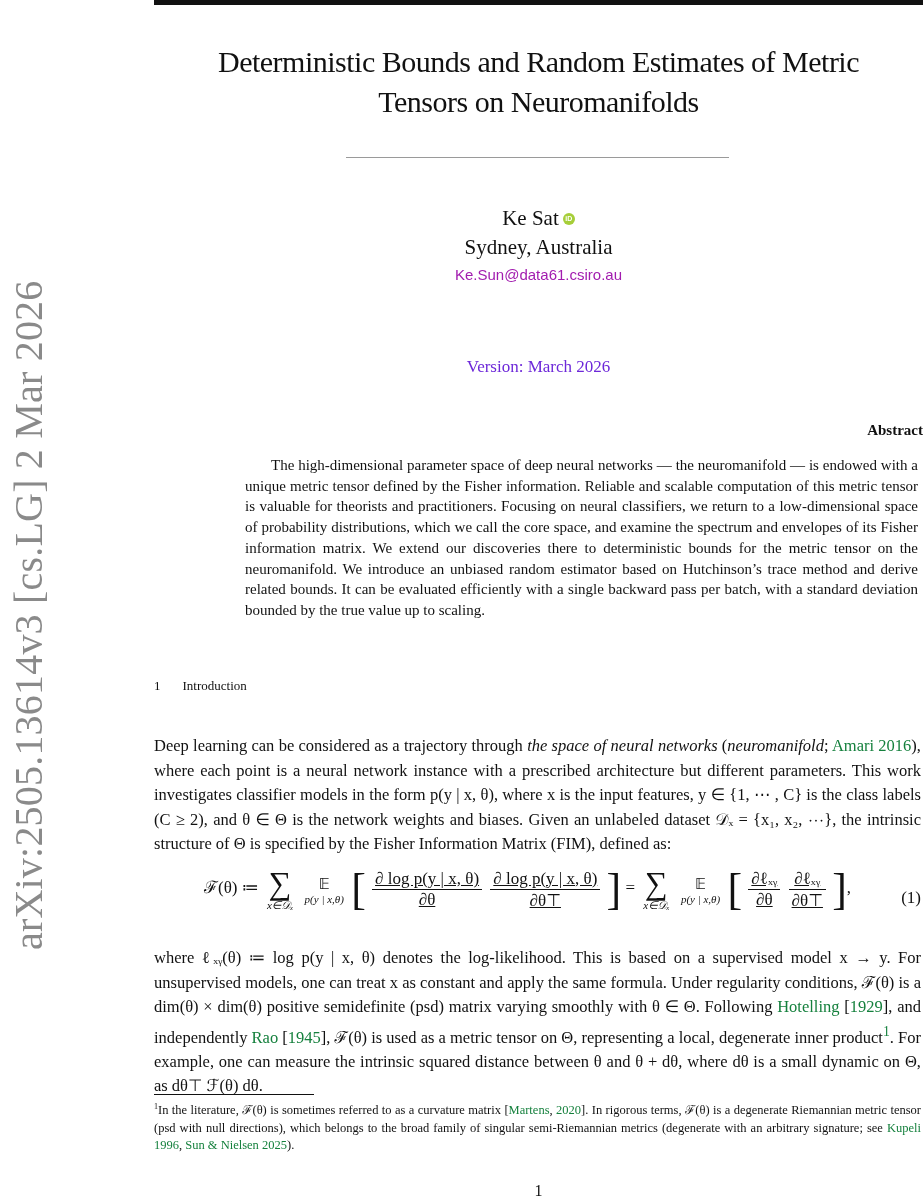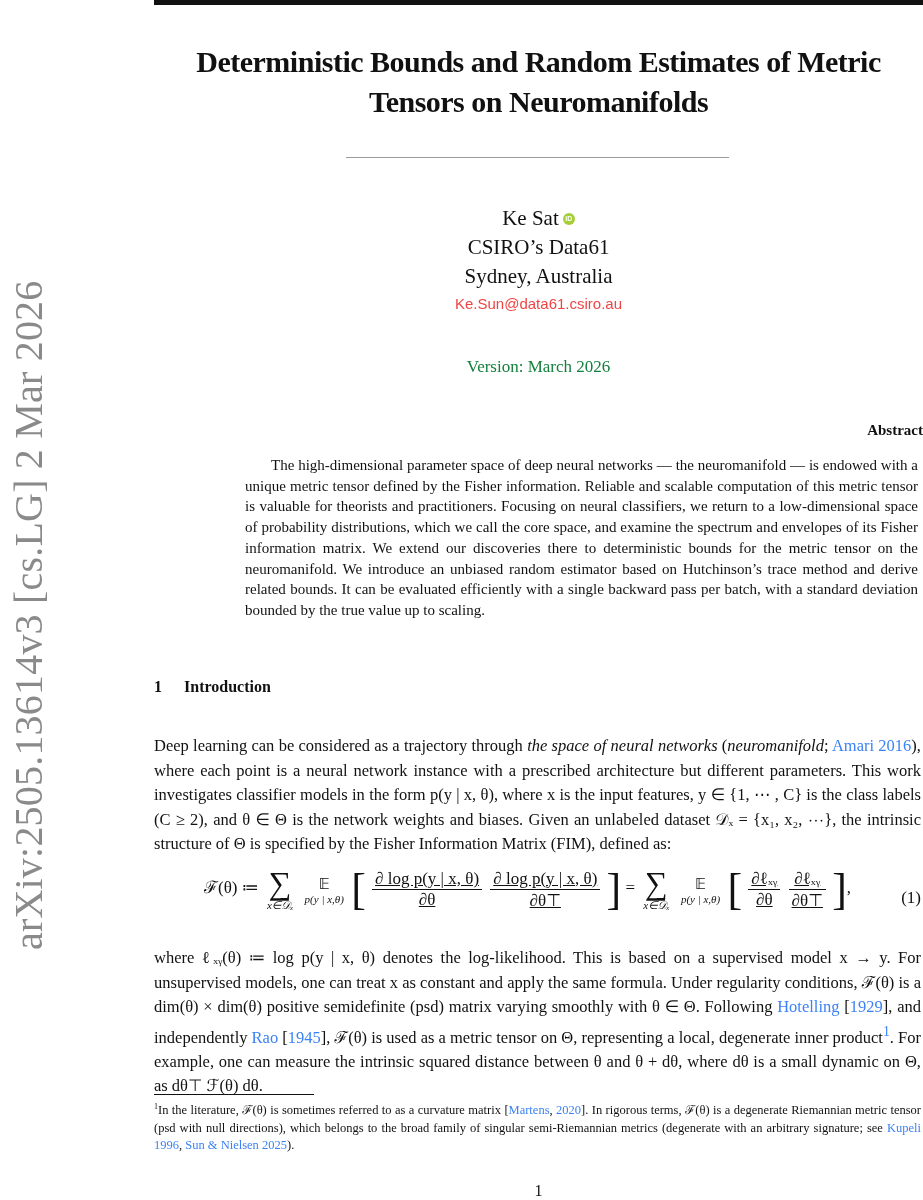--- a/index.html
+++ b/index.html
@@ -2,37 +2,37 @@
 <html><head>
 <meta charset="utf-8">
 <style>
   html, body { margin: 0; padding: 0; background: #ffffff; }
   body { width: 923px; height: 1200px; position: relative; overflow: hidden;
          font-family: "Liberation Serif", serif; color: #111; }
   .topbar { position: absolute; left: 154px; top: 0; width: 769px; height: 5px; background: #111; }
   .arxiv { position: absolute; left: 5px; top: 950px; transform-origin: 0 0; transform: rotate(-90deg);
            font-size: 40px; color: #8a8a8a; white-space: nowrap; letter-spacing: 0.2px; }
   .title { position: absolute; left: 154px; top: 42px; width: 769px; text-align: center;
-           font-weight: bold; font-size: 30px; line-height: 40px; letter-spacing: -0.5px; }
+           font-weight: normal; font-size: 30px; line-height: 40px; letter-spacing: -0.5px; }
   .title-rule { position: absolute; left: 346px; top: 157px; width: 383px; height: 1px; background: #9a9a9a; }
   .authors { position: absolute; left: 154px; top: 204px; width: 769px; text-align: center; font-size: 21px; line-height: 29px; }
   .orcid { display: inline-block; width: 12px; height: 12px; border-radius: 50%; background: #a6ce39;
            color: #fff; font-family: "Liberation Sans", sans-serif; font-size: 7px; line-height: 12px;
            text-align: center; vertical-align: 4px; margin-left: 4px; font-weight: bold; }
-  .email { font-family: "Liberation Sans", sans-serif; color: #ef4444; font-size: 15px; line-height: 26px; display:block; }
-  .version { position: absolute; left: 154px; top: 357px; width: 769px; text-align: center; font-size: 17px; color: #15803d; }
+  .email { font-family: "Liberation Sans", sans-serif; color: #a21caf; font-size: 15px; line-height: 26px; display:block; }
+  .version { position: absolute; left: 154px; top: 357px; width: 769px; text-align: center; font-size: 17px; color: #6d28d9; }
   .abs-head { position: absolute; left: 154px; top: 422px; width: 769px; text-align: right; font-weight: bold; font-size: 15px; }
   .abstract { position: absolute; left: 200px; top: 455px; width: 673px; font-size: 15px; line-height: 20.7px;
               text-align: justify; text-indent: 26px; margin-left: 45px; }
-  .sec { position: absolute; left: 154px; top: 678px; font-weight: bold; font-size: 16px; }
+  .sec { position: absolute; left: 154px; top: 678px; font-weight: normal; font-size: 13px; }
   .sec .num { margin-right: 22px; }
   .para { position: absolute; left: 154px; width: 767px; font-size: 16.5px; line-height: 24.6px; text-align: justify; }
   .p1 { top: 734px; }
   .p2 { top: 946px; }
-  .link { color: #3b82f6; }
+  .link { color: #15803d; }
   i { font-style: italic; }
   .eq { position: absolute; left: 154px; top: 864px; width: 767px; height: 80px; font-size: 17px; }
   .eq .body { position: absolute; left: 50px; top: 0; white-space: nowrap; }
   .eq .num { position: absolute; right: 0; top: 24px; }
   .sum { display: inline-block; text-align: center; vertical-align: middle; margin: 0 4px; }
   .sum .s { font-size: 32px; line-height: 32px; display:block; }
   .sum .sub { font-size: 11px; font-style: italic; display:block; }
   .E { display: inline-block; text-align: center; vertical-align: middle; margin: 0 3px; }
   .E .e { font-size: 15px; display:block; }
   .E .sub { font-size: 11px; font-style: italic; display:block; }
@@ -53,21 +53,20 @@
 <div class="arxiv">arXiv:2505.13614v3  [cs.LG]  2 Mar 2026</div>
 
 <div class="title">
   <div>Deterministic Bounds and Random Estimates of Metric</div>
   <div>Tensors on Neuromanifolds</div>
 </div>
 <div class="title-rule"></div>
 
 <div class="authors">
   <div><span>Ke Sat</span><span class="orcid">iD</span></div>
-  <div>CSIRO’s Data61</div>
   <div>Sydney, Australia</div>
   <span class="email">Ke.Sun@data61.csiro.au</span>
 </div>
 <div class="version">Version: March 2026</div>
 
 <div class="abs-head">Abstract</div>
 <div class="abstract">The high-dimensional parameter space of deep neural networks — the neuromanifold — is endowed with a unique metric tensor defined by the Fisher information. Reliable and scalable computation of this metric tensor is valuable for theorists and practitioners. Focusing on neural classifiers, we return to a low-dimensional space of probability distributions, which we call the core space, and examine the spectrum and envelopes of its Fisher information matrix. We extend our discoveries there to deterministic bounds for the metric tensor on the neuromanifold. We introduce an unbiased random estimator based on Hutchinson’s trace method and derive related bounds. It can be evaluated efficiently with a single backward pass per batch, with a standard deviation bounded by the true value up to scaling.</div>
 
 <div class="sec">
   <span class="num">1</span><span>Introduction</span>

